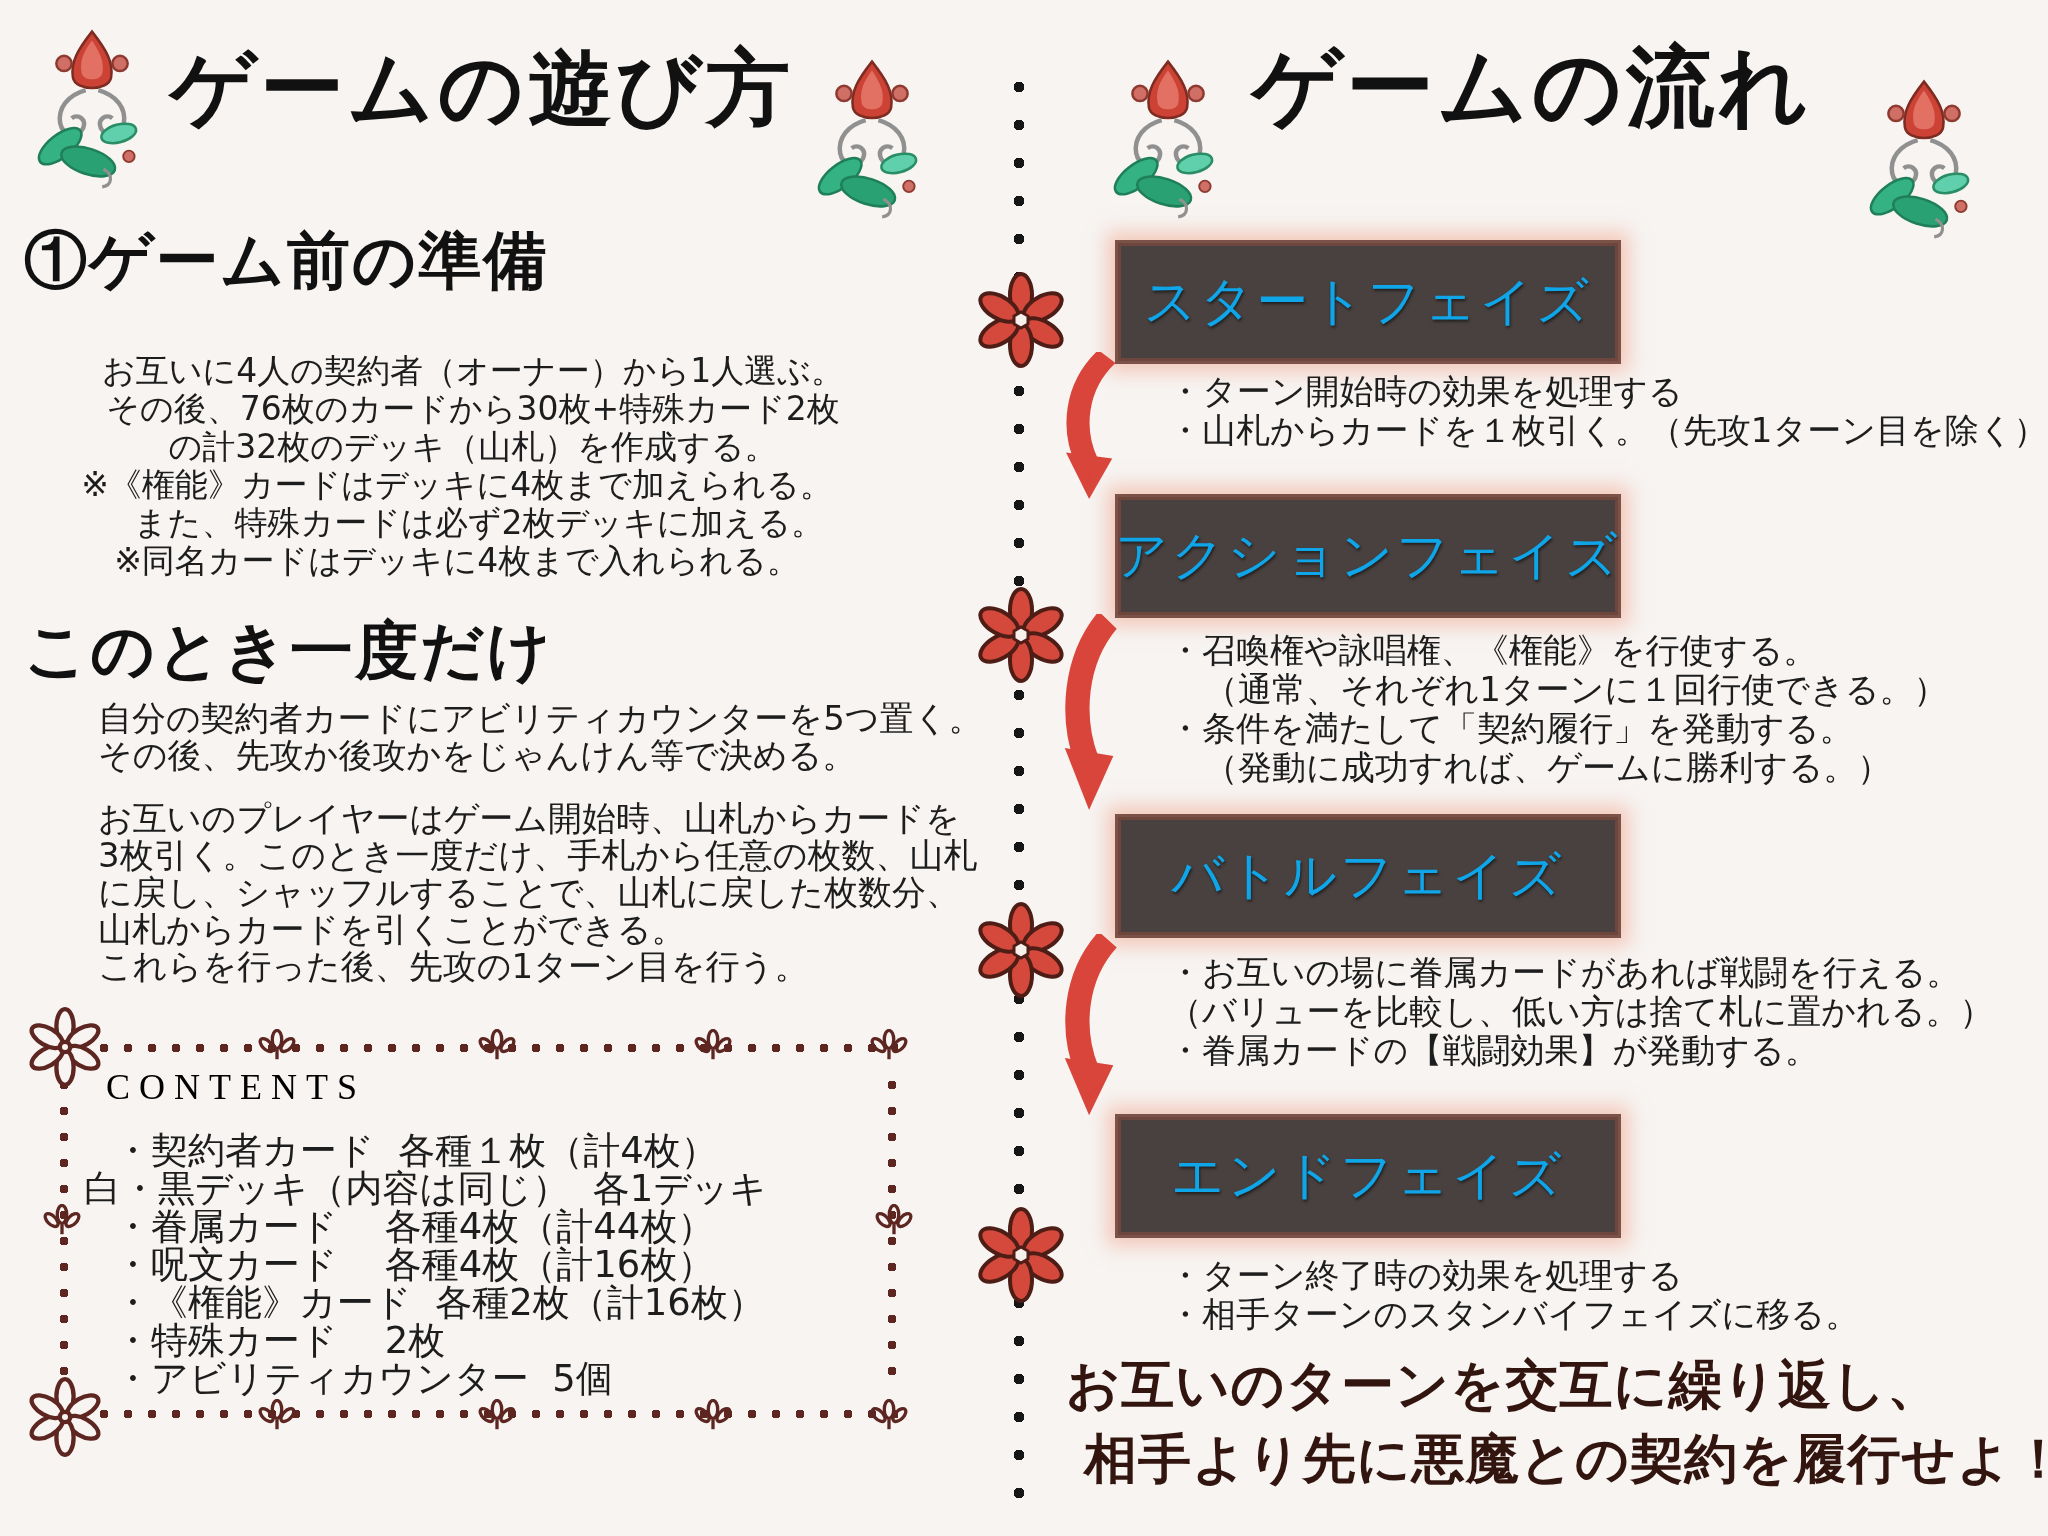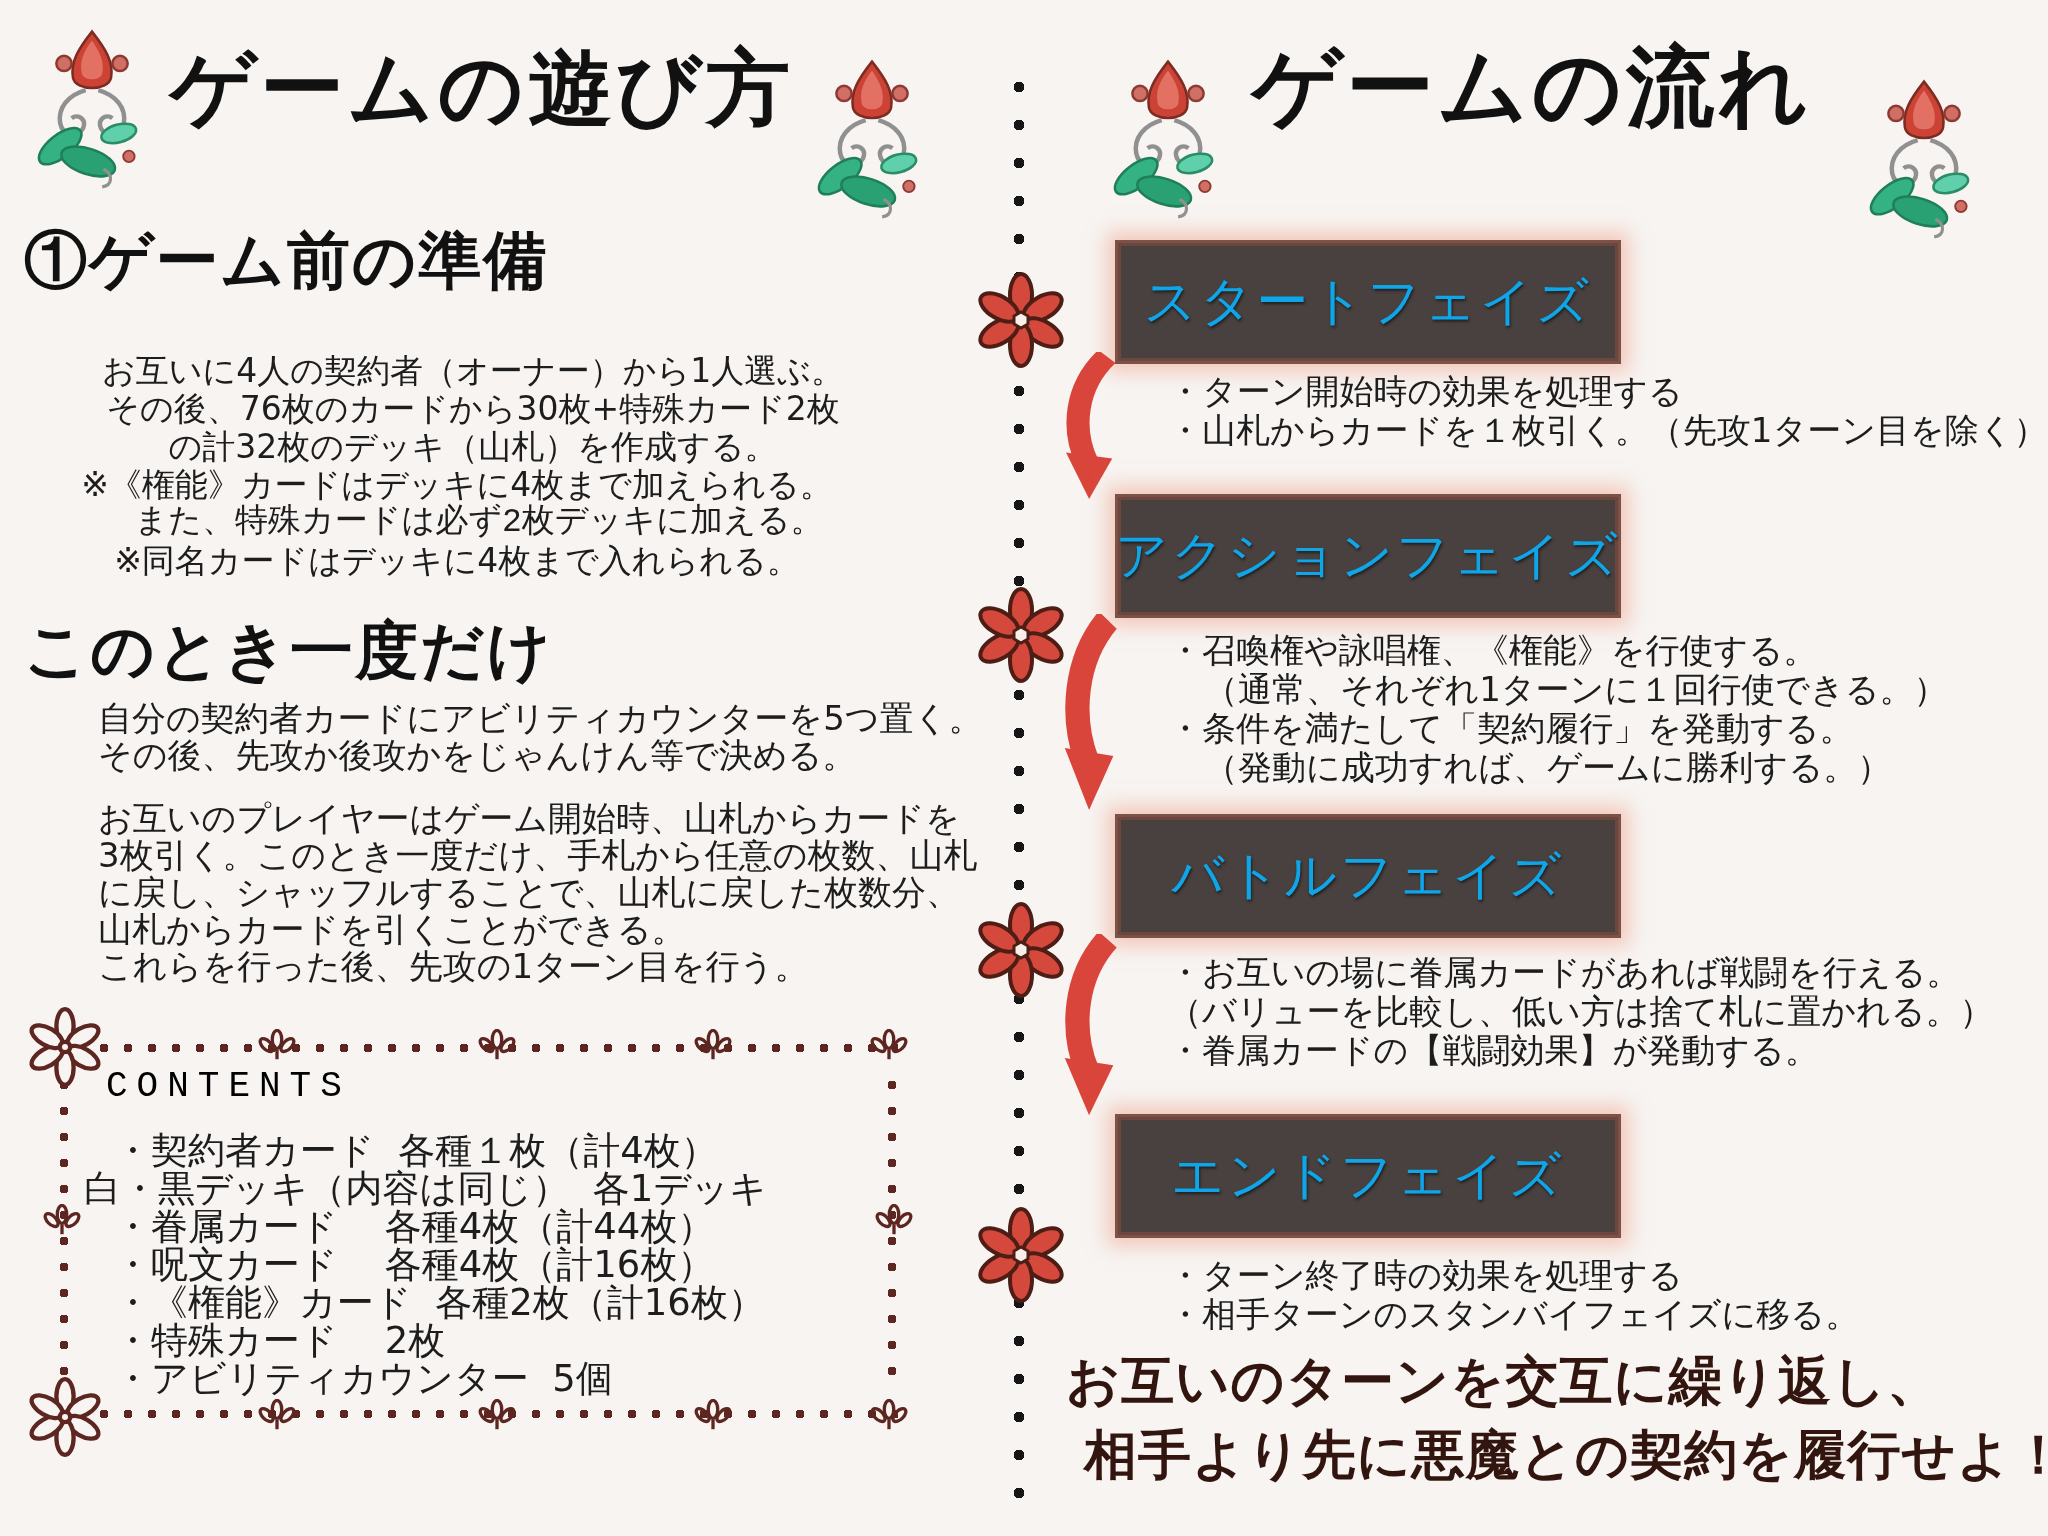--- a/index.html
+++ b/index.html
@@ -1,29 +1,29 @@
 <!DOCTYPE html>
 <html><head>
 <meta charset="utf-8">
 <style>
   html,body{margin:0;padding:0;background:#ddd;}
   #canvas{
     position:relative;width:2048px;height:1536px;background:#f7f4f2;
     overflow:hidden;color:#1d1d1d;
   }
-  .serif{font-family:Liberation Mono, monospace;}
+  .serif{font-family:Liberation Serif, serif;}
   .sans{font-family:"DejaVu Sans","Liberation Sans",sans-serif;}
   .abs{position:absolute;}
   h1,h2{margin:0;padding:0;font-weight:700;color:#111;}
   .page-title{font-size:84px;letter-spacing:4px;white-space:nowrap;}
   .sec-heading{font-size:63px;letter-spacing:2px;white-space:nowrap;}
   .para .ln{white-space:pre;font-size:33px;line-height:38px;text-align:center;}
   .para2 .ln{white-space:pre;font-size:34px;line-height:37px;}
   .pad32{padding-left:32px;}
-  .pad44{padding-left:44px;font-family:Liberation Mono, monospace;}
+  .pad44{padding-left:44px;}
   .pad30{padding-left:30px;}
   .pad36{padding-left:36px;}
   
   .vline{
     width:14px;
     background-image:radial-gradient(circle 5.5px at 7px 19px,#161616 97%,rgba(0,0,0,0) 100%);
     background-size:14px 38px;background-repeat:repeat-y;
   }
   
   .hdots{height:12px;background-image:radial-gradient(circle 4.5px at 12px 6px,#5d2620 97%,rgba(0,0,0,0) 100%);background-size:24px 12px;background-repeat:repeat-x;}

